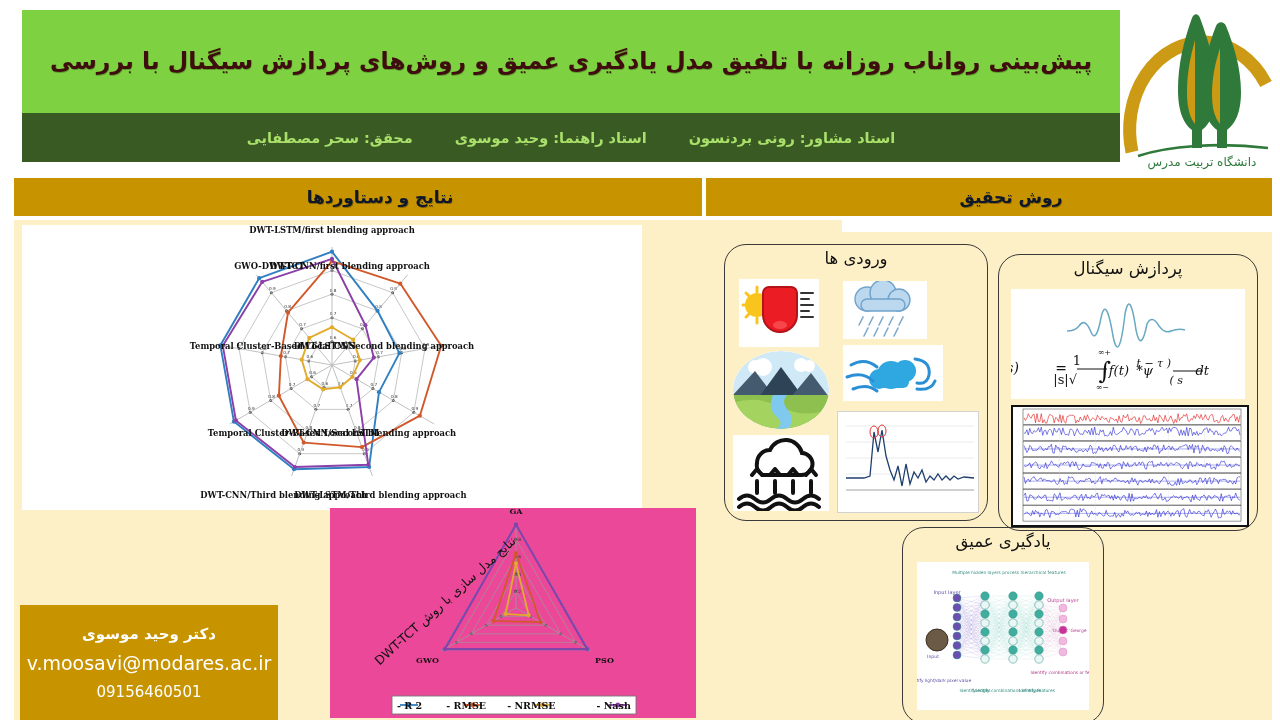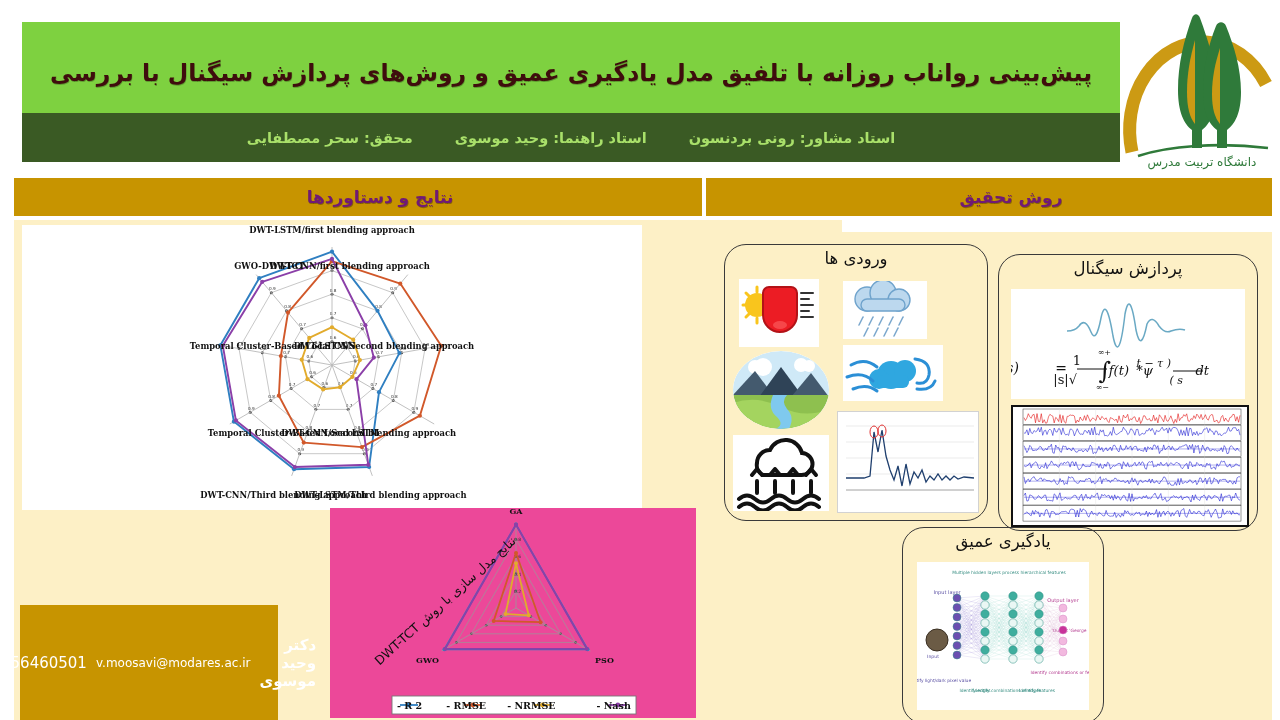--- a/index.html
+++ b/index.html
@@ -7,55 +7,55 @@
     width:1280px;height:720px;overflow:hidden;
     background:#ffffff;
     font-family:"DejaVu Sans","Liberation Sans",sans-serif;
     position:relative;
   }
   
   .header-wrap{position:absolute;left:0;top:0;width:1280px;height:170px;}
   .title-band{
     position:absolute;left:22px;top:10px;width:1098px;height:103px;
     background:#7ed140;display:flex;align-items:center;justify-content:center;
-    box-sizing:border-box;padding:18px 18px;margin-top:12px;
+    box-sizing:border-box;padding:18px 18px;
   }
   .title-band .ttl{
     color:#3f0d0d;font-weight:bold;font-size:23.5px;line-height:1.42;
     text-align:center;direction:rtl;letter-spacing:-0.2px;
     text-shadow:0.5px 0.5px 0 rgba(0,0,0,.25);
   }
   .credit-band{
     position:absolute;left:22px;top:113px;width:1098px;height:49px;
     background:#3a5a24;display:flex;align-items:center;justify-content:center;
     gap:42px;direction:rtl;box-sizing:border-box;padding:0 34px;
   }
   .credit-band .c{color:#a9e06a;font-size:14.5px;font-weight:bold;white-space:nowrap;}
   
   .logo{position:absolute;left:1128px;top:6px;width:152px;height:164px;}
   .logo svg{display:block;}
   
   .bar{position:absolute;top:178px;height:38px;background:#c79400;
        display:flex;align-items:center;justify-content:center;}
-  .bar span{color:#701a75;font-weight:bold;font-size:17px;direction:rtl;
+  .bar span{color:#0f172a;font-weight:bold;font-size:17px;direction:rtl;
             text-shadow:0.6px 0.6px 0 rgba(0,0,0,.3);margin-left:44px;}
   .bar-results{left:14px;width:688px;}
   .bar-method{left:706px;width:566px;}
   
   .panel-results{position:absolute;left:14px;top:220px;width:828px;height:500px;
                  background:#fdf0c6;}
   .panel-method{position:absolute;left:706px;top:232px;width:566px;height:500px;
                 background:#fdf0c6;}
   
   .card-radar1{position:absolute;left:8px;top:5px;width:620px;height:285px;background:#ffffff;}
   .card-radar2{position:absolute;left:316px;top:288px;width:366px;height:210px;background:#ec4899;}
   .contact{position:absolute;left:6px;top:385px;width:258px;height:115px;background:#c79400;
-           display:flex;flex-direction:row;align-items:center;justify-content:center;gap:9px;}
+           display:flex;flex-direction:column;align-items:center;justify-content:center;gap:9px;}
   .contact .l1{color:#ffffff;font-weight:bold;font-size:15px;direction:rtl;}
-  .contact .l2{color:#ffffff;font-size:12px;direction:ltr;}
+  .contact .l2{color:#ffffff;font-size:19px;direction:ltr;}
   .contact .l3{color:#ffffff;font-size:15px;direction:ltr;}
   
   .mbox{position:absolute;border:1.4px solid #3a3a3a;border-radius:22px;background:transparent;}
   .mbox .mtitle{position:absolute;top:4px;left:0;width:100%;text-align:center;
                 font-size:16.5px;color:#111;direction:rtl;}
   .box-inputs{left:18px;top:12px;width:262px;height:275px;}
   .box-signal{left:292px;top:12px;width:258px;height:275px;margin-top:10px;}
   .box-deep{left:196px;top:295px;width:200px;height:195px;}
   .imgcard{position:absolute;background:#ffffff;overflow:hidden;}
   svg{overflow:visible;}

